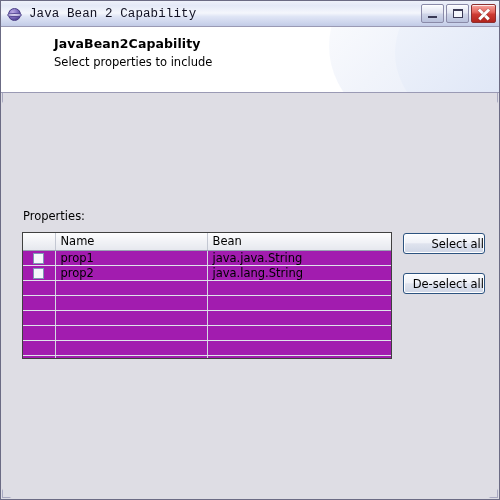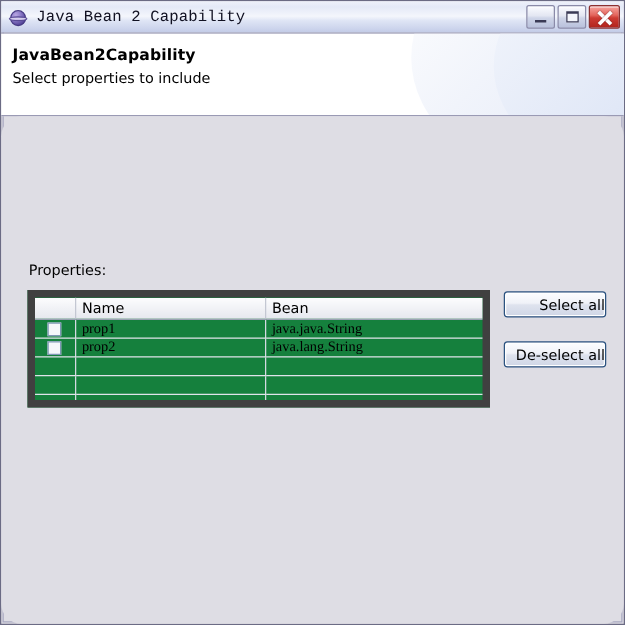--- a/index.html
+++ b/index.html
@@ -140,20 +140,21 @@
   #banner-curve2 {
     position: absolute;
     right: -86px; top: -54px;
     width: 190px; height: 160px;
     border-radius: 50%;
     background: linear-gradient(135deg, #f3f6fc 0%, #e1e8f7 60%, #d2dcf1 100%);
   }
   #banner-text {
     position: relative;
     padding: 9px 0 0 9px;
+    margin-left: 44px;
   }
   #banner-title {
     font-size: 12.5px;
     font-weight: bold;
     color: #000000;
     letter-spacing: .1px;
   }
   #banner-subtitle {
     font-size: 11.5px;
     color: #000000;
@@ -174,24 +175,24 @@
     font-size: 11.5px;
     color: #000000;
   }
 
   
   #table-wrap {
     position: absolute;
     left: 21px;
     top: 139px;
     width: 370px;
-    height: 94px;
-    box-sizing: border-box;
-    border: 6px solid #404040;
-    background: #15803d;
+    height: 127px;
+    box-sizing: border-box;
+    border: 1px solid #404040;
+    background: #a21caf;
     overflow: hidden;
   }
   table.props {
     width: 100%;
     border-collapse: collapse;
     table-layout: fixed;
     font-size: 11.5px;
   }
   table.props col.c-check { width: 32px; }
   table.props col.c-name  { width: 152px; }
@@ -216,21 +217,20 @@
   table.props tbody td {
     height: 15px;
     padding: 0 0 0 5px;
     box-sizing: border-box;
     border-right: 1px solid #d4d9e2;
     border-bottom: 1px solid #dfe3ea;
     color: #000000;
     white-space: nowrap;
     overflow: hidden;
     vertical-align: middle;
-    font-family: Liberation Serif, serif;
   }
   table.props tbody td.cell-check {
     padding: 0;
     text-align: center;
   }
   .row-checkbox {
     display: inline-block;
     width: 11px; height: 11px;
     box-sizing: border-box;
     border: 1px solid #7f97b5;

